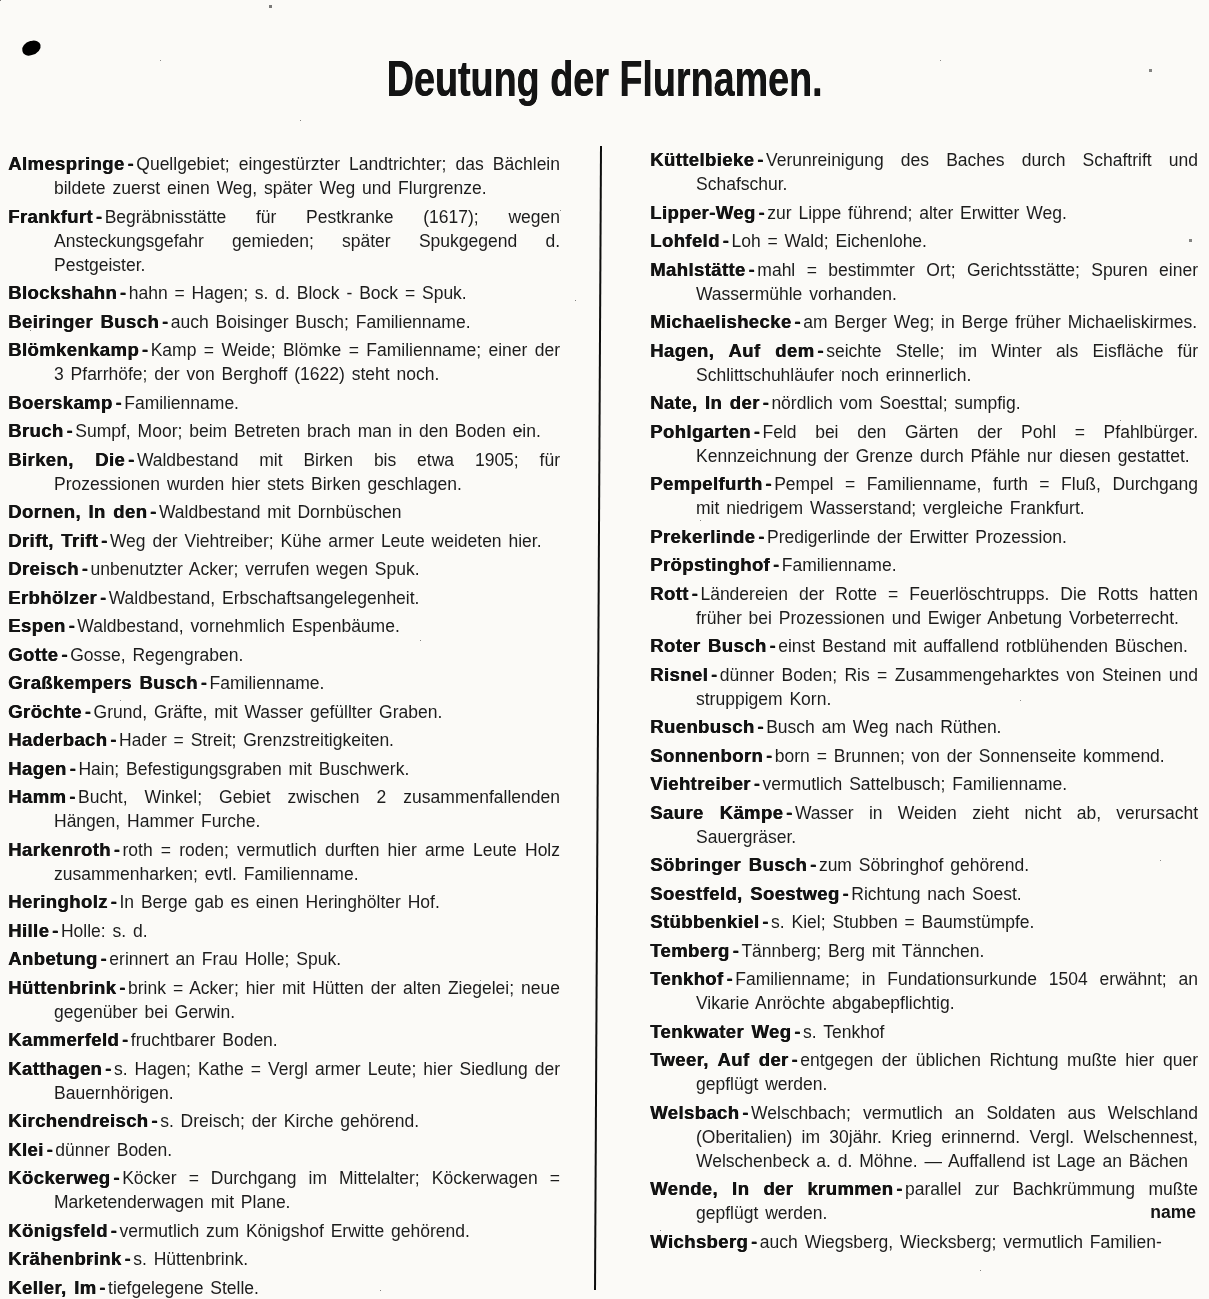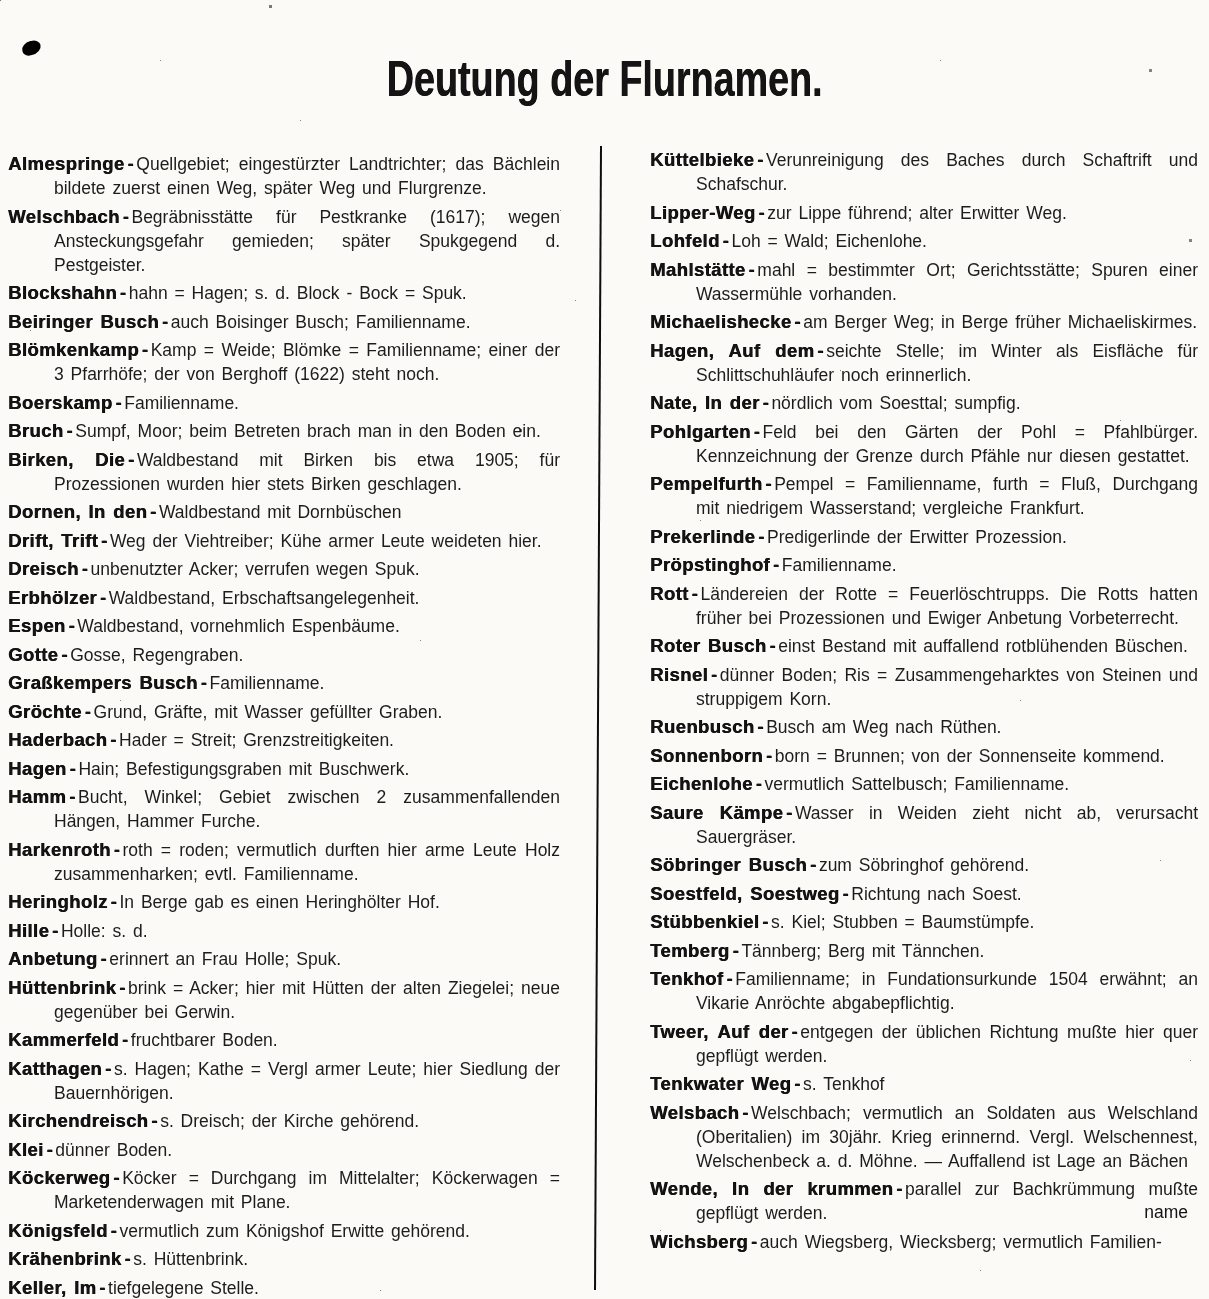--- a/index.html
+++ b/index.html
@@ -39,35 +39,35 @@
     position:relative;margin:0 0 4.5px 0;
     padding-left:46px;text-indent:-46px;
     text-align:justify;word-spacing:2px;
   }
   .entry .term{
     font-weight:700;font-size:18.5px;letter-spacing:.4px;
     text-shadow:.5px 0 0 #000;white-space:nowrap;
   }
   .entry .sep{font-weight:700;text-shadow:.6px 0 0 #000;padding:0 3px;}
   .entry .def{color:#1c1c1c;}
-  .entry .stray{position:absolute;right:10px;bottom:1px;text-indent:0;word-spacing:normal;}
+  .entry .stray{position:absolute;right:2px;bottom:1px;text-indent:0;word-spacing:normal;font-weight:bold;}
 </style>
 </head>
 <body>
 
 <div class="speckles"></div>
 <div class="ink-blot"></div>
 
 <h1 class="page-title">Deutung der Flurnamen.</h1>
 
 <div class="divider"></div>
 
 <div class="column column-left" id="col-left">
     <div class="entry"><span class="term">Almespringe</span><span class="sep">-</span><span class="def">Quellgebiet; eingestürzter Landtrichter; das Bächlein bildete zuerst einen Weg, später Weg und Flurgrenze.</span></div>
-    <div class="entry"><span class="term">Welschbach</span><span class="sep">-</span><span class="def">Begräbnisstätte für Pestkranke (1617); wegen Ansteckungsgefahr gemieden; später Spukgegend d. Pestgeister.</span></div>
+    <div class="entry"><span class="term">Frankfurt</span><span class="sep">-</span><span class="def">Begräbnisstätte für Pestkranke (1617); wegen Ansteckungsgefahr gemieden; später Spukgegend d. Pestgeister.</span></div>
     <div class="entry"><span class="term">Blockshahn</span><span class="sep">-</span><span class="def">hahn = Hagen; s. d. Block - Bock = Spuk.</span></div>
     <div class="entry"><span class="term">Beiringer Busch</span><span class="sep">-</span><span class="def">auch Boisinger Busch; Familienname.</span></div>
     <div class="entry"><span class="term">Blömkenkamp</span><span class="sep">-</span><span class="def">Kamp = Weide; Blömke = Familienname; einer der 3 Pfarrhöfe; der von Berghoff (1622) steht noch.</span></div>
     <div class="entry"><span class="term">Boerskamp</span><span class="sep">-</span><span class="def">Familienname.</span></div>
     <div class="entry"><span class="term">Bruch</span><span class="sep">-</span><span class="def">Sumpf, Moor; beim Betreten brach man in den Boden ein.</span></div>
     <div class="entry"><span class="term">Birken, Die</span><span class="sep">-</span><span class="def">Waldbestand mit Birken bis etwa 1905; für Prozessionen wurden hier stets Birken geschlagen.</span></div>
     <div class="entry"><span class="term">Dornen, In den</span><span class="sep">-</span><span class="def">Waldbestand mit Dornbüschen</span></div>
     <div class="entry"><span class="term">Drift, Trift</span><span class="sep">-</span><span class="def">Weg der Viehtreiber; Kühe armer Leute weideten hier.</span></div>
     <div class="entry"><span class="term">Dreisch</span><span class="sep">-</span><span class="def">unbenutzter Acker; verrufen wegen Spuk.</span></div>
     <div class="entry"><span class="term">Erbhölzer</span><span class="sep">-</span><span class="def">Waldbestand, Erbschaftsangelegenheit.</span></div>
@@ -102,25 +102,25 @@
     <div class="entry"><span class="term">Nate, In der</span><span class="sep">-</span><span class="def">nördlich vom Soesttal; sumpfig.</span></div>
     <div class="entry"><span class="term">Pohlgarten</span><span class="sep">-</span><span class="def">Feld bei den Gärten der Pohl = Pfahlbürger. Kennzeichnung der Grenze durch Pfähle nur diesen gestattet.</span></div>
     <div class="entry"><span class="term">Pempelfurth</span><span class="sep">-</span><span class="def">Pempel = Familienname, furth = Fluß, Durchgang mit niedrigem Wasserstand; vergleiche Frankfurt.</span></div>
     <div class="entry"><span class="term">Prekerlinde</span><span class="sep">-</span><span class="def">Predigerlinde der Erwitter Prozession.</span></div>
     <div class="entry"><span class="term">Pröpstinghof</span><span class="sep">-</span><span class="def">Familienname.</span></div>
     <div class="entry"><span class="term">Rott</span><span class="sep">-</span><span class="def">Ländereien der Rotte = Feuerlöschtrupps. Die Rotts hatten früher bei Prozessionen und Ewiger Anbetung Vorbeterrecht.</span></div>
     <div class="entry"><span class="term">Roter Busch</span><span class="sep">-</span><span class="def">einst Bestand mit auffallend rotblühenden Büschen.</span></div>
     <div class="entry"><span class="term">Risnel</span><span class="sep">-</span><span class="def">dünner Boden; Ris = Zusammengeharktes von Steinen und struppigem Korn.</span></div>
     <div class="entry"><span class="term">Ruenbusch</span><span class="sep">-</span><span class="def">Busch am Weg nach Rüthen.</span></div>
     <div class="entry"><span class="term">Sonnenborn</span><span class="sep">-</span><span class="def">born = Brunnen; von der Sonnenseite kommend.</span></div>
-    <div class="entry"><span class="term">Eichenlohe</span><span class="sep">-</span><span class="def">vermutlich Sattelbusch; Familienname.</span></div>
+    <div class="entry"><span class="term">Viehtreiber</span><span class="sep">-</span><span class="def">vermutlich Sattelbusch; Familienname.</span></div>
     <div class="entry"><span class="term">Saure Kämpe</span><span class="sep">-</span><span class="def">Wasser in Weiden zieht nicht ab, verursacht Sauergräser.</span></div>
     <div class="entry"><span class="term">Söbringer Busch</span><span class="sep">-</span><span class="def">zum Söbringhof gehörend.</span></div>
     <div class="entry"><span class="term">Soestfeld, Soestweg</span><span class="sep">-</span><span class="def">Richtung nach Soest.</span></div>
     <div class="entry"><span class="term">Stübbenkiel</span><span class="sep">-</span><span class="def">s. Kiel; Stubben = Baumstümpfe.</span></div>
     <div class="entry"><span class="term">Temberg</span><span class="sep">-</span><span class="def">Tännberg; Berg mit Tännchen.</span></div>
     <div class="entry"><span class="term">Tenkhof</span><span class="sep">-</span><span class="def">Familienname; in Fundationsurkunde 1504 erwähnt; an Vikarie Anröchte abgabepflichtig.</span></div>
+    <div class="entry"><span class="term">Tenkwater Weg</span><span class="sep">-</span><span class="def">s. Tenkhof</span></div>
     <div class="entry"><span class="term">Tweer, Auf der</span><span class="sep">-</span><span class="def">entgegen der üblichen Richtung mußte hier quer gepflügt werden.</span></div>
-    <div class="entry"><span class="term">Tenkwater Weg</span><span class="sep">-</span><span class="def">s. Tenkhof</span></div>
     <div class="entry"><span class="term">Welsbach</span><span class="sep">-</span><span class="def">Welschbach; vermutlich an Soldaten aus Welschland (Oberitalien) im 30jähr. Krieg erinnernd.  Vergl. Welschennest, Welschenbeck a. d. Möhne. — Auffallend ist Lage an Bächen</span></div>
     <div class="entry"><span class="term">Wende, In der krummen</span><span class="sep">-</span><span class="def">parallel zur Bachkrümmung mußte gepflügt werden.</span><span class="stray">name</span></div>
     <div class="entry"><span class="term">Wichsberg</span><span class="sep">-</span><span class="def">auch Wiegsberg, Wiecksberg; vermutlich Familien-</span></div>
   </div>
 
 </body></html>

